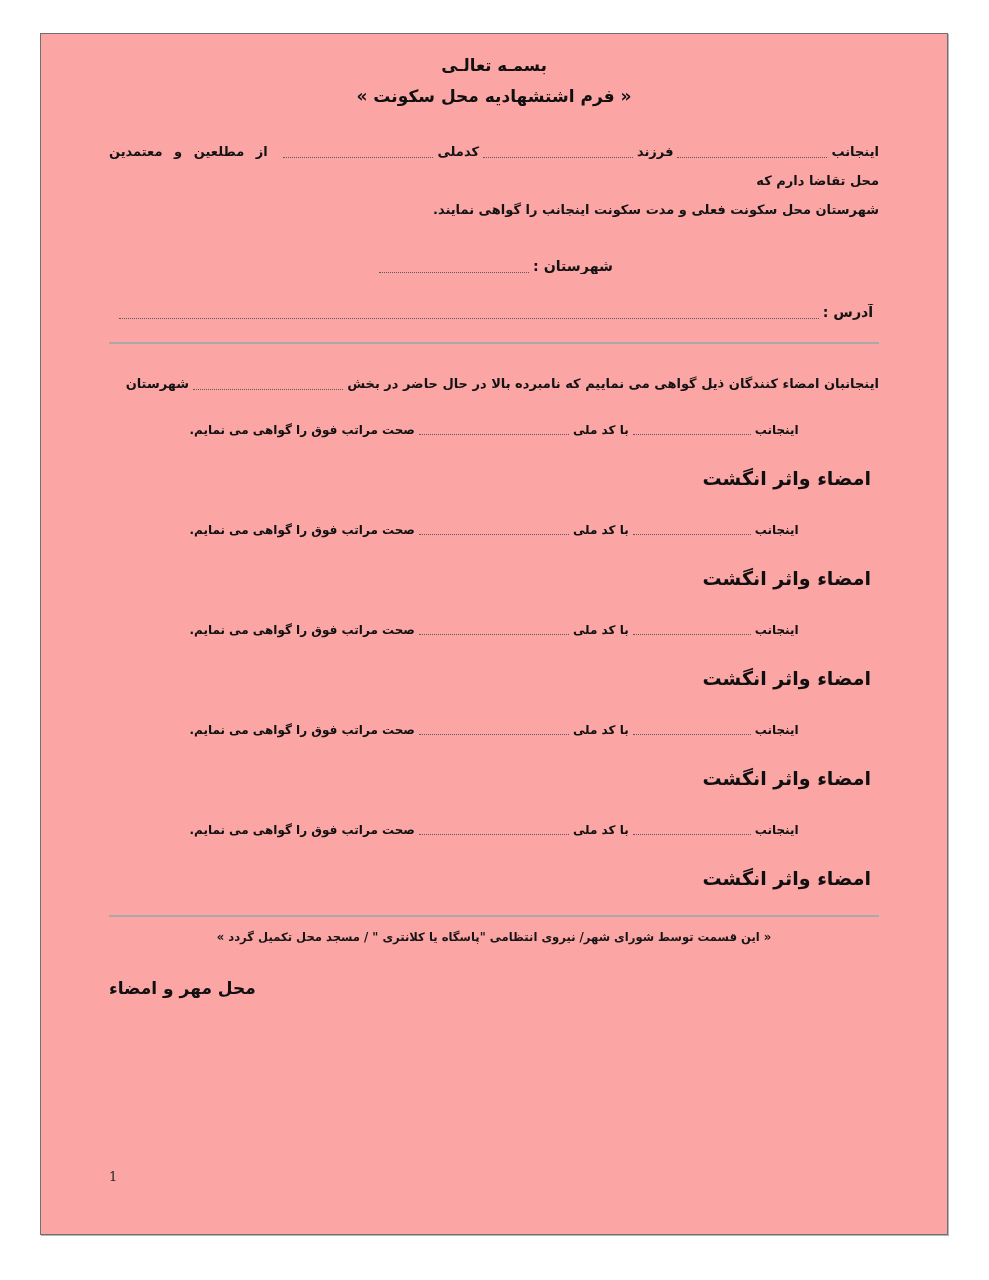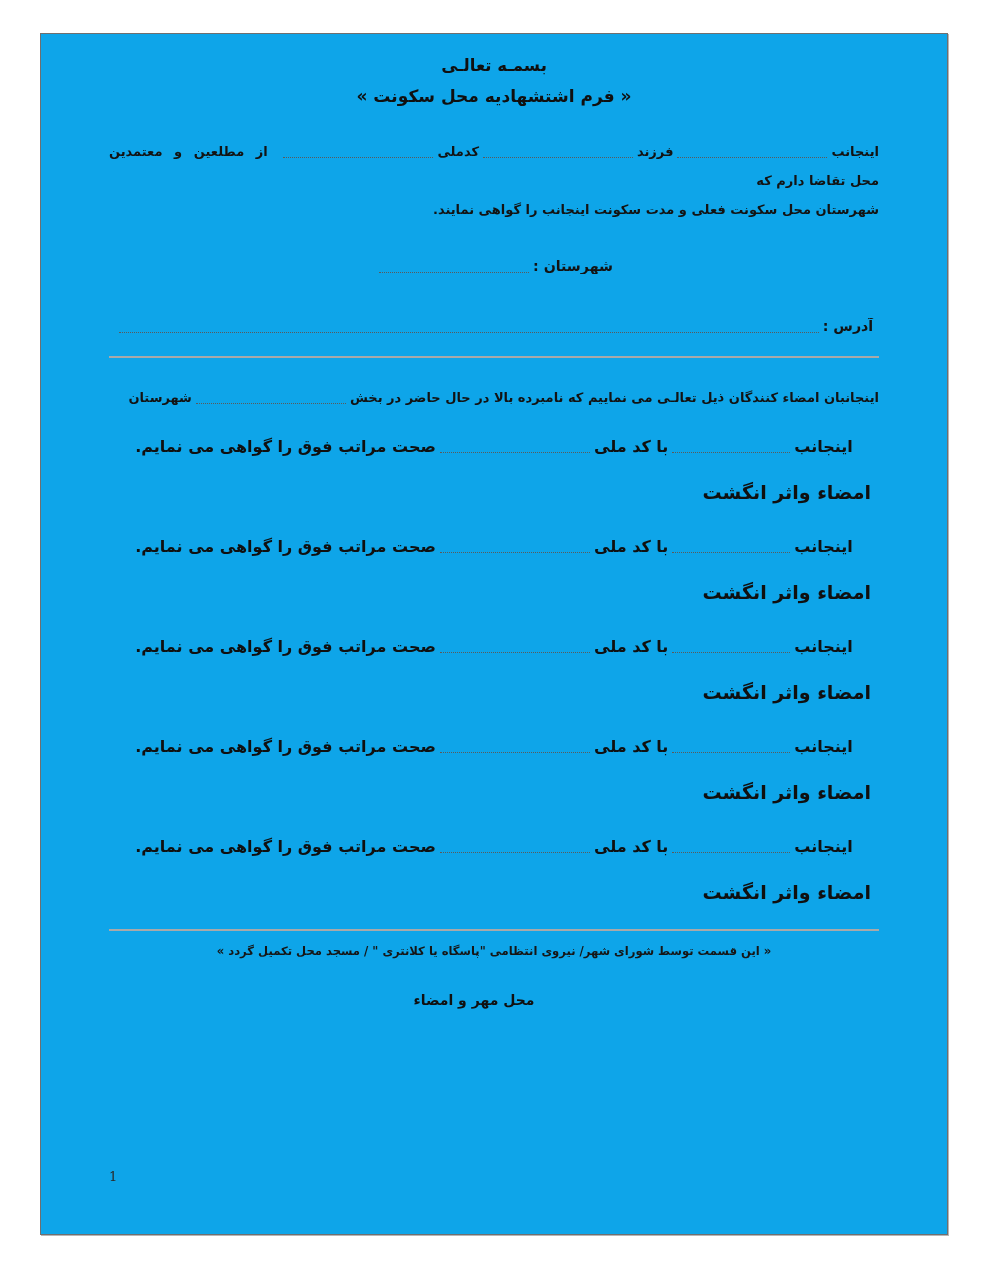--- a/index.html
+++ b/index.html
@@ -22,21 +22,21 @@
     inset: 0;
     background: #ffffff;
   }
 
   .page-sheet {
     position: absolute;
     left: 40px;
     top: 33px;
     width: 908px;
     height: 1202px;
-    background: #0ea5e9;
+    background: #fca5a5;
     border: 1px solid #6f6f6f;
     box-sizing: border-box;
     box-shadow: 1px 1px 0 #b6b6b6;
   }
 
   .page-inner {
     position: absolute;
     left: 0;
     top: 0;
     right: 0;
@@ -90,21 +90,21 @@
   .field-row {
     margin-top: 22px;
     font-size: 14.2px;
     font-weight: 600;
     color: #131313;
     text-align: center;
     white-space: nowrap;
     overflow: hidden;
   }
   .field-row.shahrestan { margin-top: 34px; }
-  .field-row.address { margin-top: 44px; }
+  .field-row.address { margin-top: 30px; }
 
   .dot-fill {
     display: inline-block;
     vertical-align: middle;
     border-bottom: 1.5px dotted #5a5a5a;
     height: 0.72em;
     margin: 0 4px;
   }
   .dot-fill.w-short  { width: 150px; }
   .dot-fill.w-long   { width: 700px; }
@@ -120,21 +120,21 @@
 
   
   .witness-list {
     margin-top: 6px;
   }
   .witness-block {
     height: 100px;
     position: relative;
   }
   .witness-statement {
-    font-size: 16px;
+    font-size: 12px;
     font-weight: bold;
     color: #101010;
     text-align: center;
     padding-top: 18px;
     white-space: nowrap;
   }
   .witness-statement .dot-fill.w-name { width: 118px; }
   .witness-statement .dot-fill.w-code { width: 150px; }
 
   .witness-sign {
@@ -163,23 +163,23 @@
     font-size: 14.2px;
     font-weight: bold;
     color: #101010;
     padding-right: 120px;
     white-space: nowrap;
   }
   .confirm-line .dot-fill.w-confirm { width: 180px; }
 
   .stamp-place {
     margin-top: 34px;
-    text-align: center;
+    text-align: left;
     padding-right: 40px;
-    font-size: 14px;
+    font-size: 17px;
     font-weight: bold;
     color: #101010;
   }
 
   .page-number {
     position: absolute;
     right: 0;
     left: 0;
     bottom: 50px;
     padding: 0 68px;
@@ -214,21 +214,21 @@
       <span class="field-label">شهرستان :</span><span class="dot-fill w-short"></span>
     </div>
 
     <div class="field-row address">
       <span class="field-label">آدرس :</span><span class="dot-fill w-long"></span>
     </div>
 
     <div class="rule rule-1"></div>
 
     <div class="para-block">
-      <span>اینجانبان امضاء کنندگان ذیل تعالـی می نماییم که نامبرده بالا در حال حاضر در بخش</span><span class="dot-fill w-short"></span><span>شهرستان</span>
+      <span>اینجانبان امضاء کنندگان ذیل گواهی می نماییم که نامبرده بالا در حال حاضر در بخش</span><span class="dot-fill w-short"></span><span>شهرستان</span>
     </div>
 
     <div class="witness-list">
 
       <div class="witness-block">
         <div class="witness-statement">
           <span>اینجانب</span><span class="dot-fill w-name"></span><span>با کد ملی</span><span class="dot-fill w-code"></span><span>صحت مراتب فوق را گواهی می نمایم.</span>
         </div>
         <div class="witness-sign">امضاء واثر انگشت</div>
       </div>

